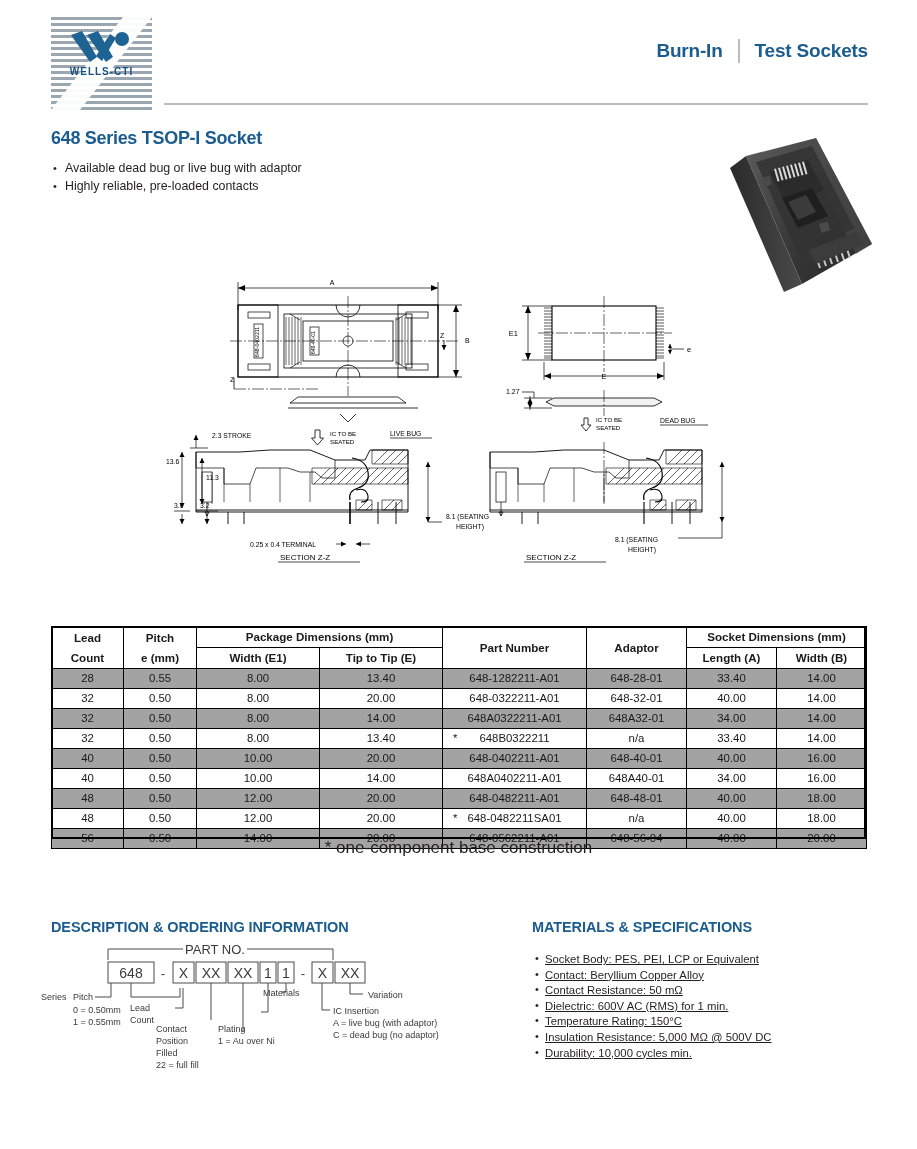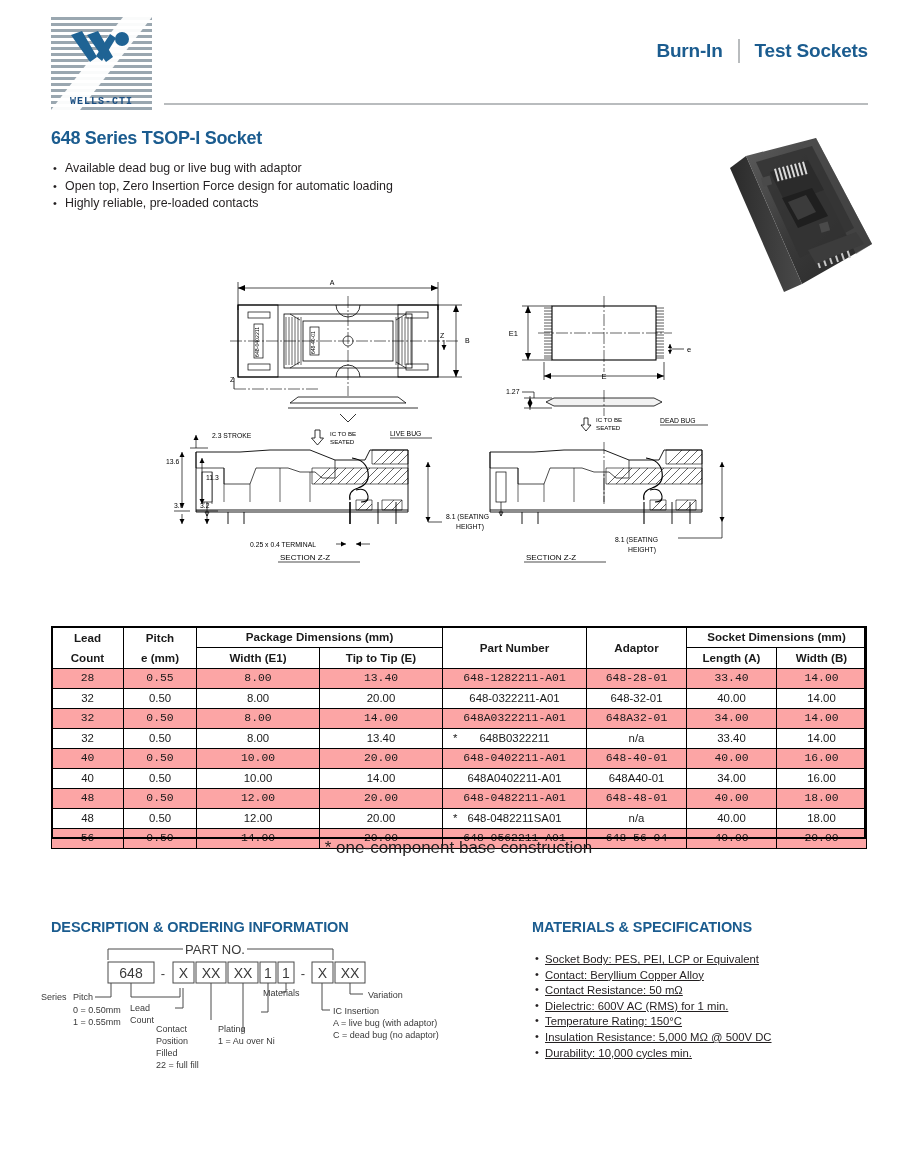--- a/index.html
+++ b/index.html
@@ -50,22 +50,21 @@
   }
   #logo-text {
     position: absolute;
     left: 0; top: 49px;
     width: 101px;
     text-align: center;
     font-size: 10px;
     font-weight: bold;
     letter-spacing: 1px;
     color: #1b4f82;
-    font-family: Liberation Mono, monospace;
-    margin-top: 30px;
+    font-family: Liberation Sans, sans-serif;
   }
   #header-titles {
     position: absolute;
     right: 49px; top: 39px;
     display: flex;
     align-items: center;
     gap: 15px;
   }
   .hdr-title {
     font-size: 19px;
@@ -148,21 +147,21 @@
     line-height: 19px;
     font-weight: normal;
   }
   table.spec thead th {
     font-weight: bold;
     background: #ffffff;
     font-size: 11.6px;
     height: 20px;
     line-height: 20px;
   }
-  table.spec tbody tr.shade td { background: #fca5a5; font-family: Liberation Mono, monospace; }
+  table.spec tbody tr.shade td { background: #a3a3a3; }
   table.spec tbody tr.plain td { background: #ffffff; }
   table.spec td.pn {
     position: relative;
   }
   table.spec td.pn .star {
     position: absolute;
     left: 10px; top: 0;
   }
   #table-outer-border {
     position: absolute;
@@ -250,21 +249,20 @@
     <div class="hdr-title">Test Sockets</div>
   </div>
 
   <div id="header-rule"></div>
 </div>
 
 <div id="page-title">648 Series TSOP-I Socket</div>
 
 <div id="intro-bullets">
   <div class="b">Available dead bug or live bug with adaptor</div>
-  <div class="b">Open top, Zero Insertion Force design for automatic loading</div>
   <div class="b">Highly reliable, pre-loaded contacts</div>
 </div>
 
 <div id="product-photo">
   <svg width="180" height="166" viewBox="0 0 180 166">
     <defs>
       <linearGradient id="bodyG" x1="0" y1="0" x2="1" y2="1">
         <stop offset="0" stop-color="#5d5d5d"></stop>
         <stop offset="0.5" stop-color="#3a3a3a"></stop>
         <stop offset="1" stop-color="#272727"></stop>

